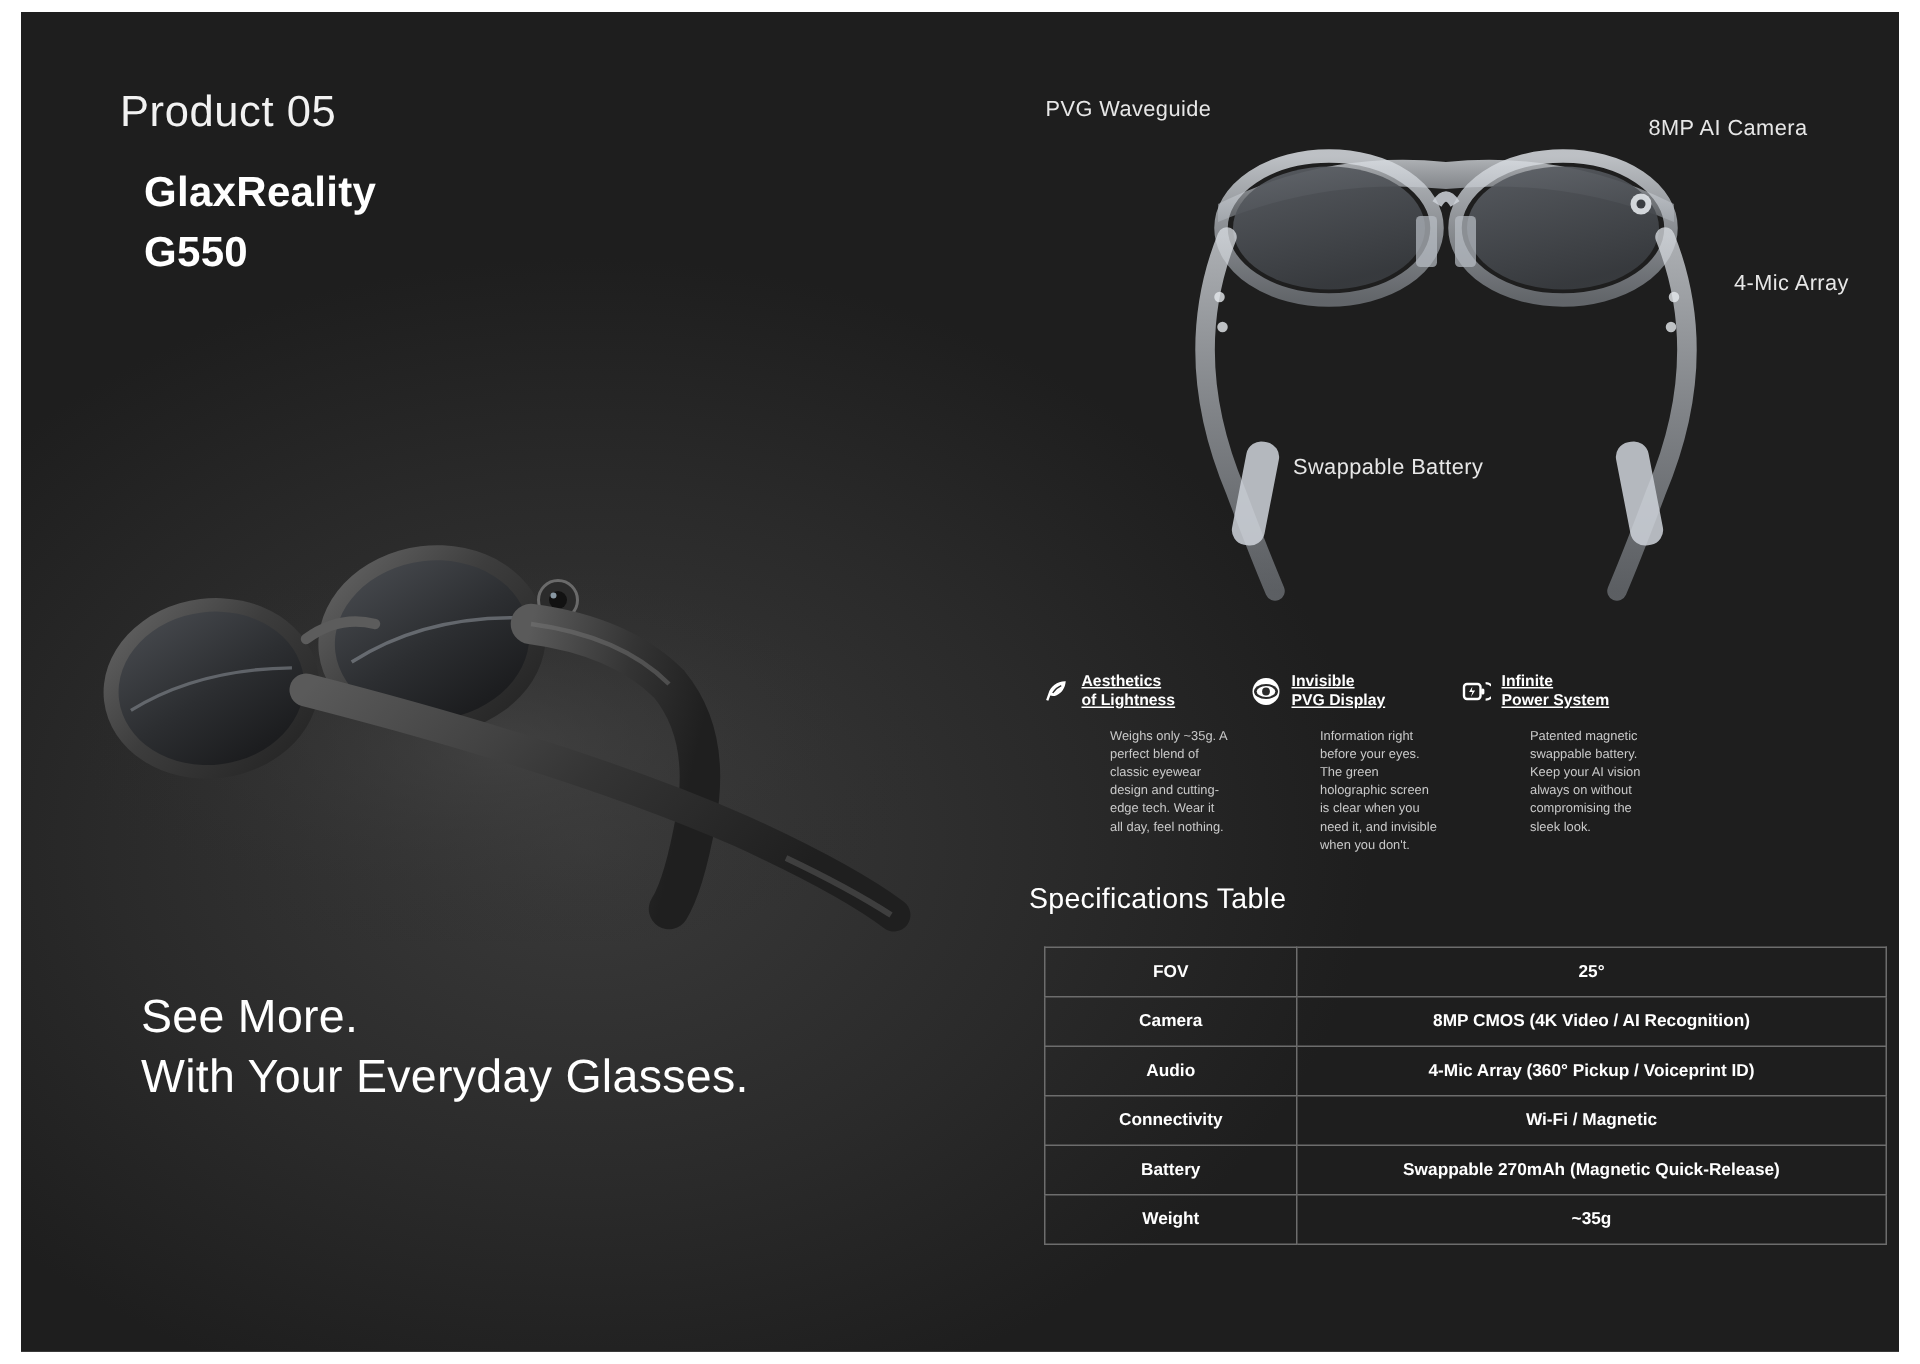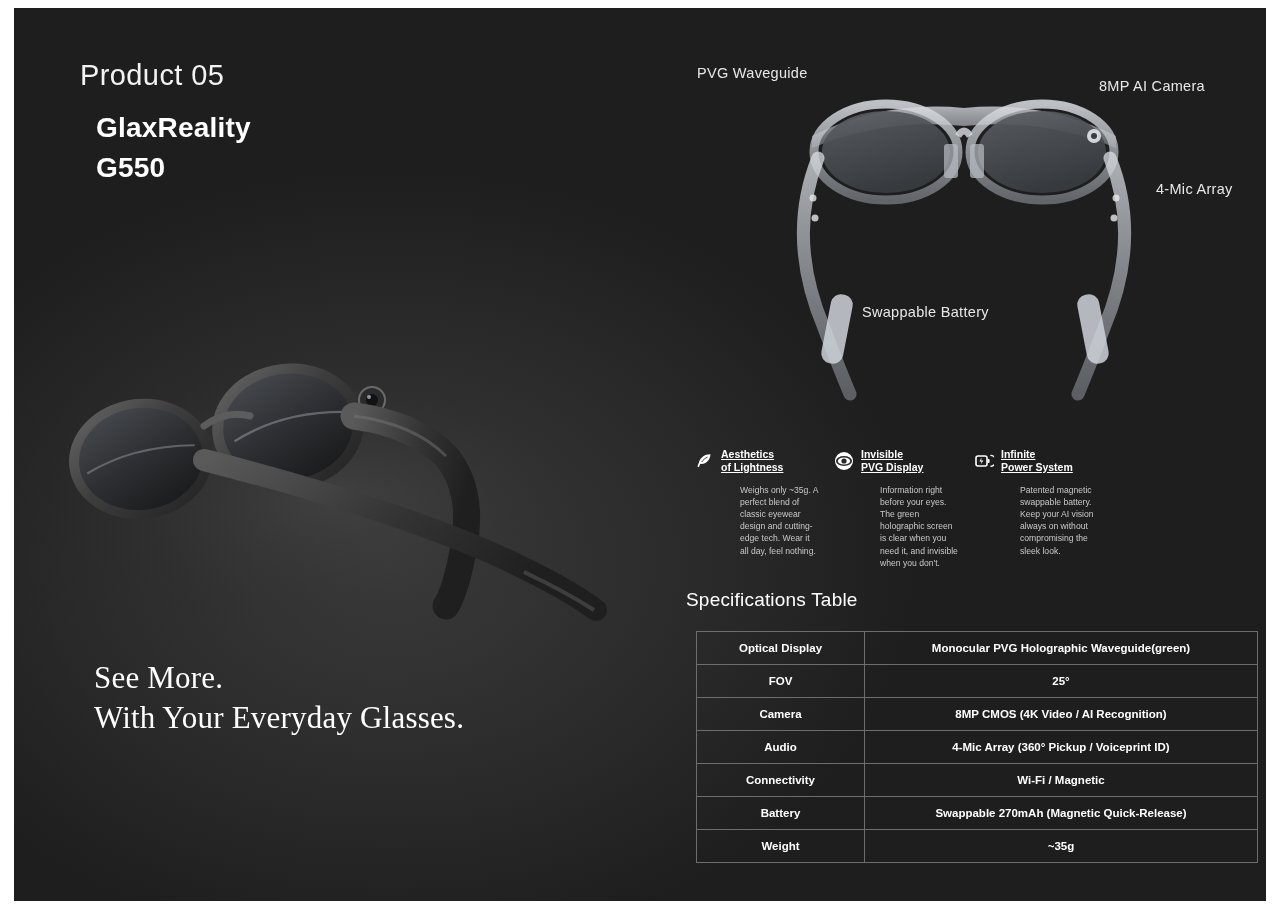--- a/index.html
+++ b/index.html
@@ -68,21 +68,20 @@
     left: 80px;
     top: 650px;
     width: 560px;
   }
   .headline-line {
     font-size: 31px;
     font-weight: 400;
     color: #ffffff;
     line-height: 1.28;
     letter-spacing: 0.2px;
-    font-family: Liberation Serif, serif;
   }
   .subcopy {
     position: absolute;
     left: 81px;
     top: 757px;
     width: 470px;
     font-size: 15.5px;
     line-height: 1.58;
     color: #cfcfcf;
     font-weight: 400;
@@ -355,24 +354,20 @@
 Power System</span>
           </div>
           <div class="feature-body">Patented magnetic swappable battery. Keep your AI vision always on without compromising the sleek look.</div>
         </div>
       </div>
 
       <div class="spec-title">Specifications Table</div>
       <table class="spec-table">
         <tbody>
           <tr>
-            <td class="key">Optical Display</td>
-            <td>Monocular PVG Holographic Waveguide(green)</td>
-          </tr>
-          <tr>
             <td class="key">FOV</td>
             <td>25°</td>
           </tr>
           <tr>
             <td class="key">Camera</td>
             <td>8MP CMOS (4K Video / AI Recognition)</td>
           </tr>
           <tr>
             <td class="key">Audio</td>
             <td>4-Mic Array (360° Pickup / Voiceprint ID)</td>

